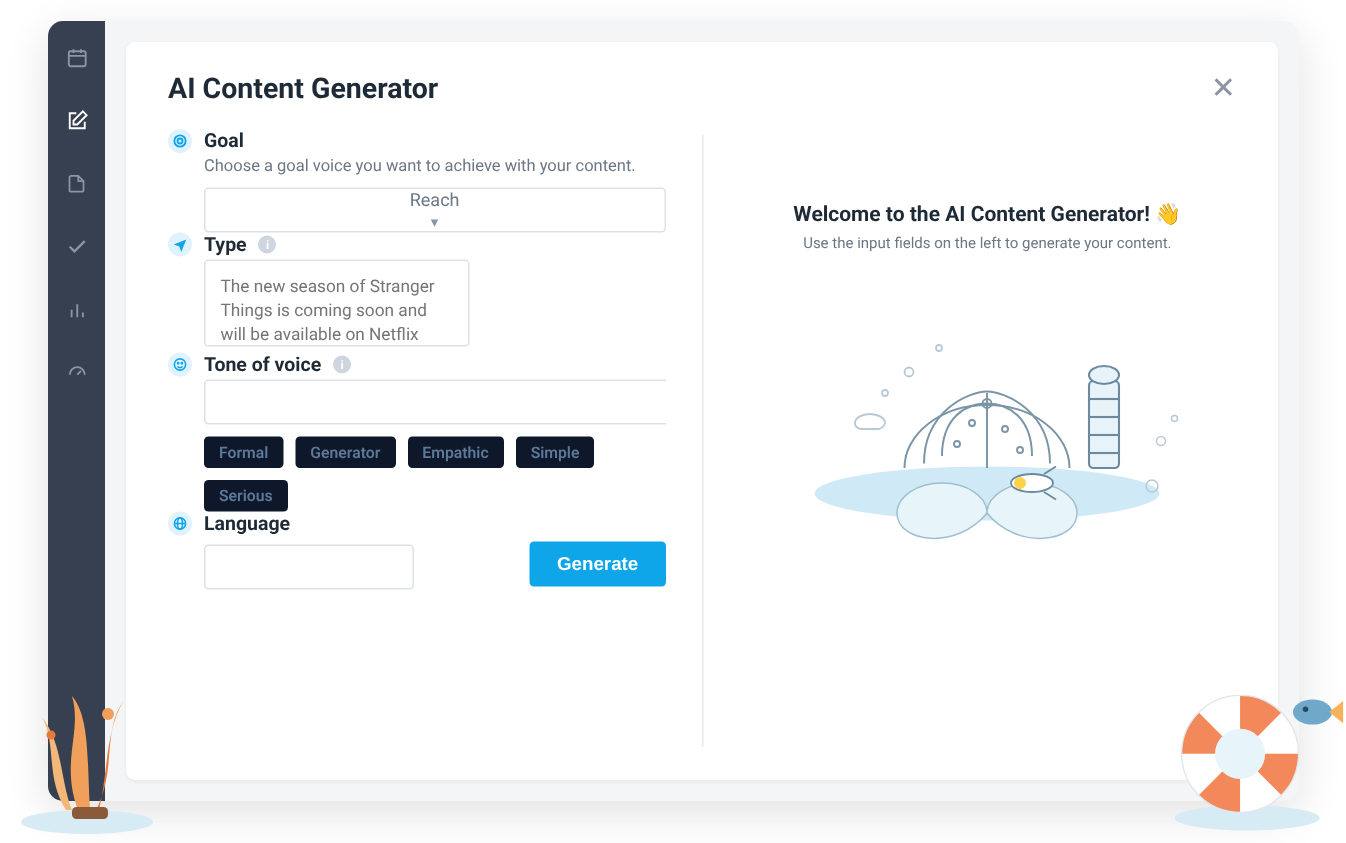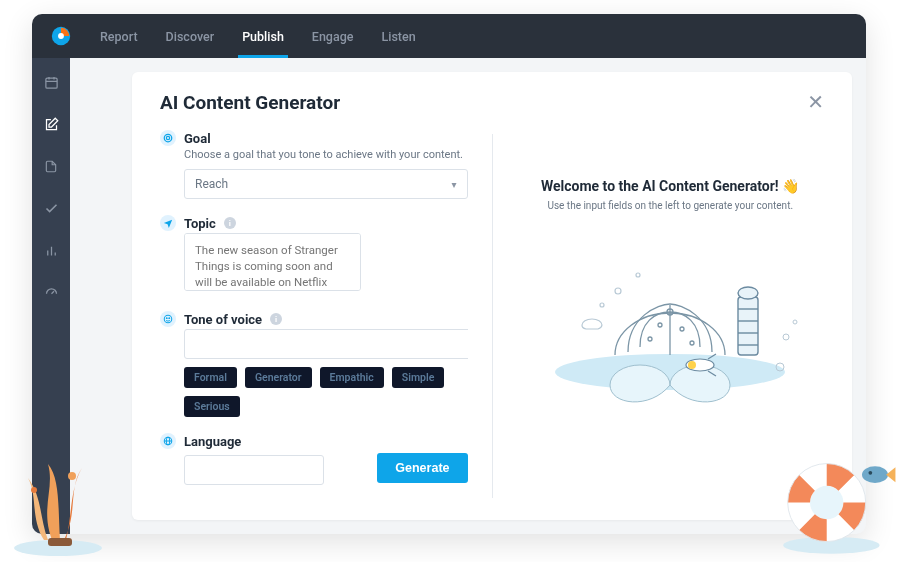--- a/index.html
+++ b/index.html
@@ -74,21 +74,20 @@
   display: flex; align-items: center; justify-content: center;
   color: #8b95a4;
   cursor: pointer;
   border-radius: 4px;
 }
 .side-btn.active { color: #fff; }
 .content {
   flex: 1;
   padding: 14px 14px 14px 14px;
   overflow: hidden;
-  margin-left: 48px;
 }
 .panel {
   background: #fff;
   border-radius: 6px;
   height: 100%;
   box-shadow: 0 1px 3px rgba(0,0,0,0.05);
   display: flex;
   flex-direction: column;
   overflow: hidden;
 }
@@ -113,21 +112,20 @@
   flex: 1;
   display: flex;
   padding: 4px 28px 18px;
   gap: 24px;
   overflow: hidden;
 }
 .form-col {
   flex: 1;
   display: flex;
   flex-direction: column;
-  gap: 16px;
   overflow: hidden;
 }
 .divider-col {
   width: 1px;
   background: #e5e9ee;
   margin: 4px 0;
 }
 .preview-col {
   flex: 1;
   display: flex;
@@ -176,20 +174,21 @@
   border-radius: 3px;
   display: flex;
   align-items: center;
   justify-content: space-between;
   padding: 0 10px;
   font-size: 12px;
   color: #6b7785;
   cursor: pointer;
   background: #fff;
   max-width: 320px;
+  flex-direction: column;
 }
 .select.small { max-width: 140px; }
 .chev { color: #8b95a4; font-size: 10px; }
 .textarea {
   margin-left: 24px;
   max-width: 320px;
   height: 58px;
   border: 1px solid #dbe1e8;
   border-radius: 3px;
   padding: 8px 10px;
@@ -263,34 +262,20 @@
 }
 
 .deco { position: absolute; pointer-events: none; }
 .deco-left { left: 0; bottom: 4px; width: 110px; }
 .deco-right { right: -4px; bottom: 6px; width: 130px; }
 </style>
 </head>
 <body>
 
 <div class="app-frame">
-  <div class="topbar">
-    <div class="logo">
-      <svg viewBox="0 0 24 24" width="22" height="22">
-        <circle cx="12" cy="12" r="10" fill="#0ea5e9"></circle>
-        <path d="M12 3 A9 9 0 0 1 21 12 L12 12 Z" fill="#f97316"></path>
-        <circle cx="12" cy="12" r="3.2" fill="#fff"></circle>
-      </svg>
-    </div>
-    <div class="nav-item">Report</div>
-    <div class="nav-item">Discover</div>
-    <div class="nav-item active">Publish</div>
-    <div class="nav-item">Engage</div>
-    <div class="nav-item">Listen</div>
-  </div>
 
   <div class="body-row">
     <div class="sideicons">
       <div class="side-btn">
         <svg width="15" height="15" viewBox="0 0 24 24" fill="none" stroke="currentColor" stroke-width="2">
             <rect x="3" y="5" width="18" height="16" rx="2"></rect>
             <line x1="3" y1="10" x2="21" y2="10"></line>
             <line x1="8" y1="3" x2="8" y2="7"></line>
             <line x1="16" y1="3" x2="16" y2="7"></line>
           </svg>
@@ -339,35 +324,35 @@
             <div class="field">
               <div class="field-head">
                 <span class="field-icon">
                   <svg width="10" height="10" viewBox="0 0 24 24" fill="none" stroke="currentColor" stroke-width="3">
                       <circle cx="12" cy="12" r="9"></circle>
                       <circle cx="12" cy="12" r="4"></circle>
                     </svg>
                 </span>
                 <span class="field-label">Goal</span>
               </div>
-              <div class="field-desc">Choose a goal that you tone to achieve with your content.</div>
+              <div class="field-desc">Choose a goal voice you want to achieve with your content.</div>
               <div class="select">
                 <span>Reach</span>
                 <span class="chev">▾</span>
               </div>
             </div>
 
             <div class="field">
               <div class="field-head">
                 <span class="field-icon">
                   <svg width="10" height="10" viewBox="0 0 24 24" fill="currentColor">
                       <path d="M2 12l20-8-8 20-3-9-9-3z"></path>
                     </svg>
                 </span>
-                <span class="field-label">Topic</span>
+                <span class="field-label">Type</span>
                 <span class="info-dot">i</span>
               </div>
               <textarea class="textarea" placeholder="The new season of Stranger Things is coming soon and will be available on Netflix" style=""></textarea>
             </div>
 
             <div class="field">
               <div class="field-head">
                 <span class="field-icon">
                   <svg width="10" height="10" viewBox="0 0 24 24" fill="none" stroke="currentColor" stroke-width="2.5">
                       <circle cx="12" cy="12" r="9"></circle>

